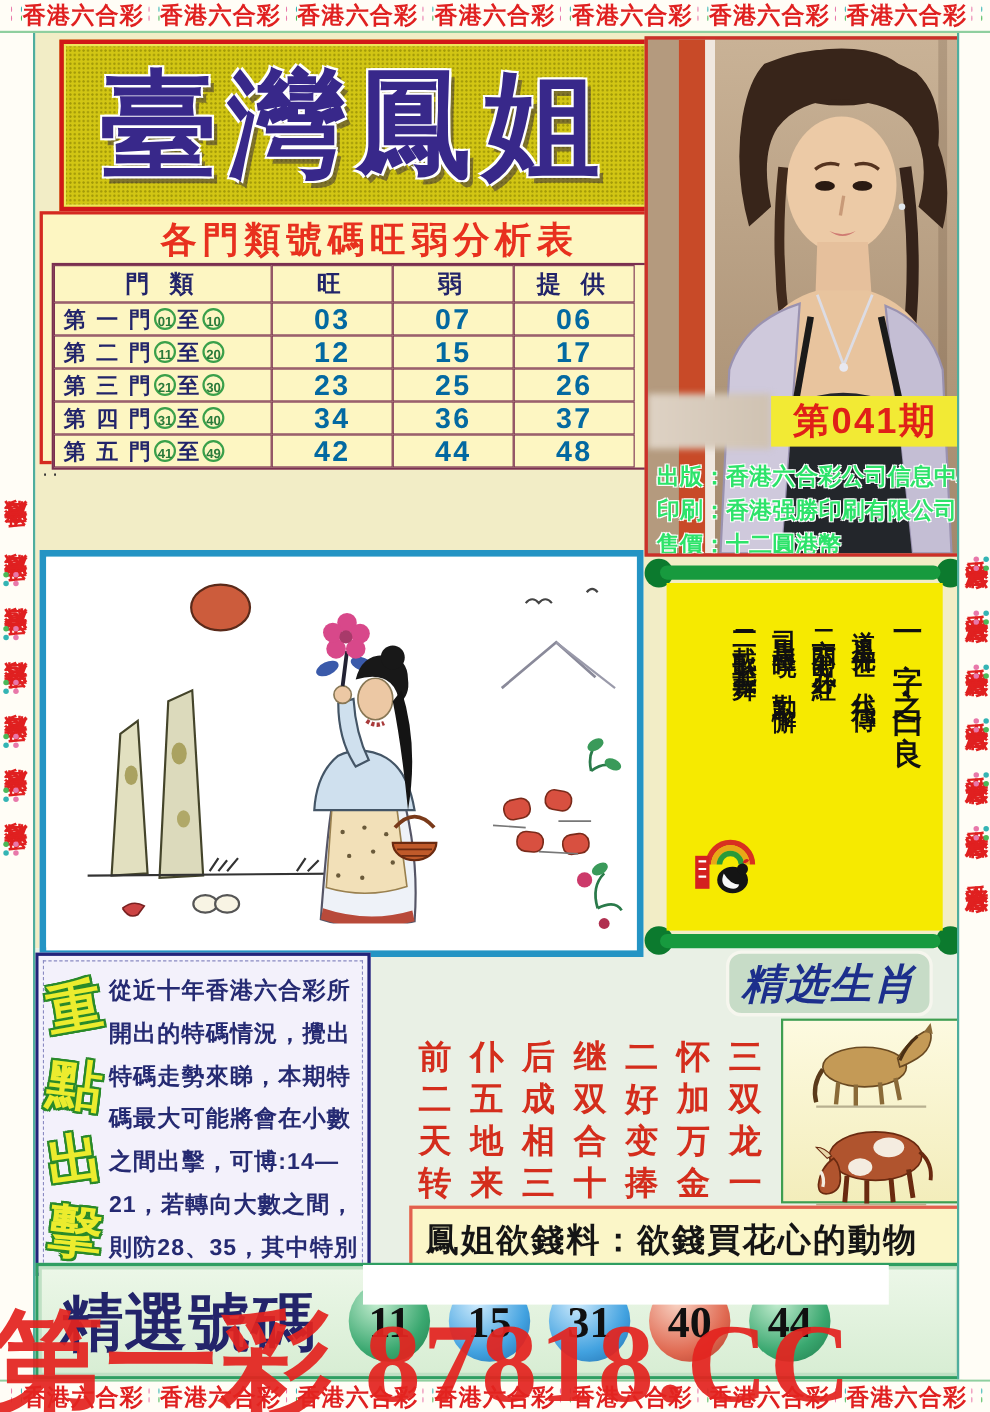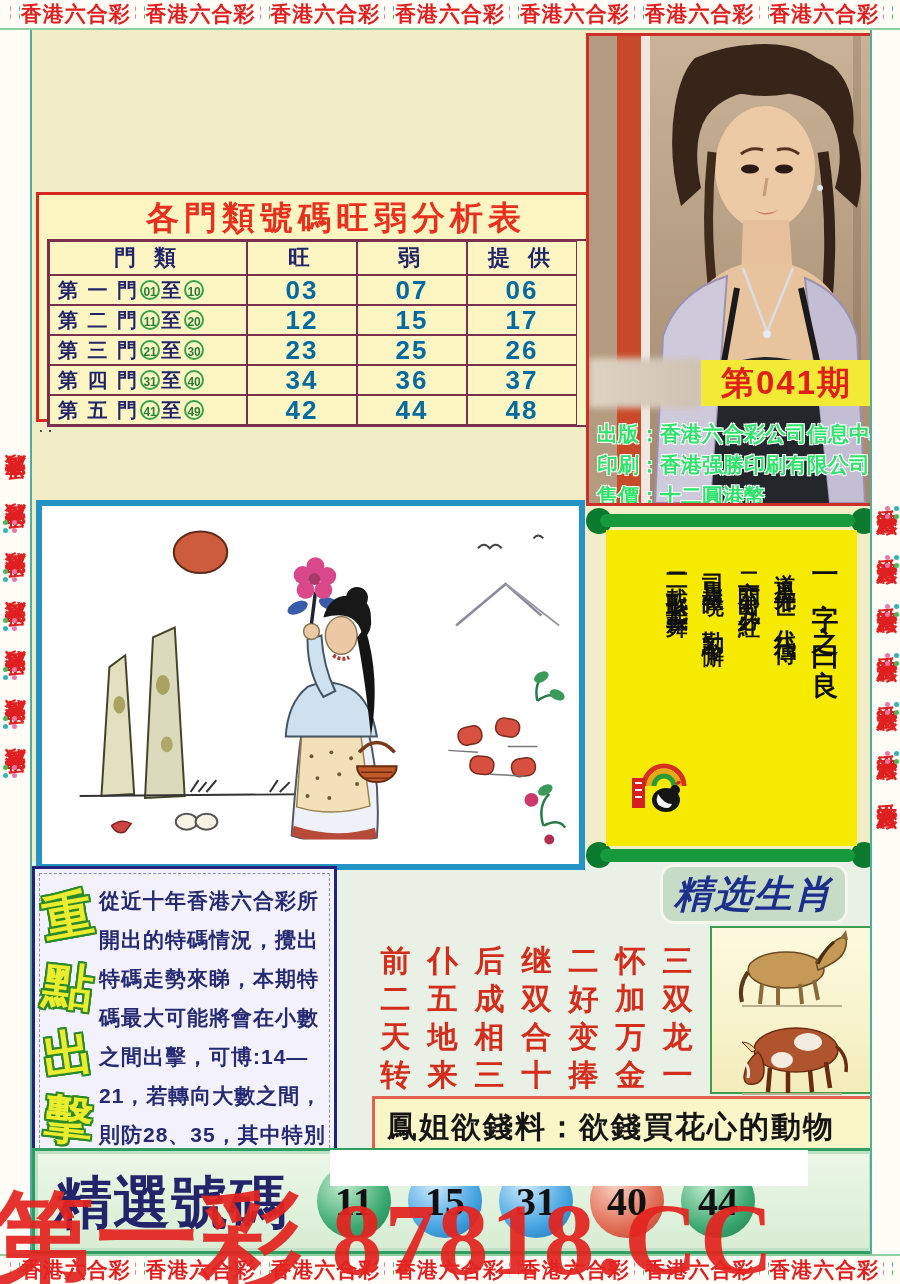--- a/index.html
+++ b/index.html
@@ -164,20 +164,23 @@
       <span class="btext">香港六合彩</span><span class="dice"></span>
       <span class="btext">香港六合彩</span><span class="dice"></span>
       <span class="btext">香港六合彩</span><span class="dice"></span>
       <span class="btext">香港六合彩</span><span class="dice"></span>
       <span class="btext">香港六合彩</span><span class="dice"></span>
       <span class="btext">香港六合彩</span><span class="dice"></span>
       <span class="btext">香港六合彩</span>
     </div>
   </div>
 
+  <div class="title-box">
+    <span class="t">臺灣鳳姐</span>
+  </div>
 
   <div class="photo">
     <svg width="283" height="467" viewBox="0 0 283 467">
       <defs>
         <linearGradient id="gbg" x1="0" y1="0" x2="0" y2="1">
           <stop offset="0" stop-color="#c9b296"></stop>
             <stop offset="1" stop-color="#a2886c"></stop>
         </linearGradient>
       </defs>
       <rect x="0" y="0" width="283" height="467" fill="url(#gbg)"></rect>

